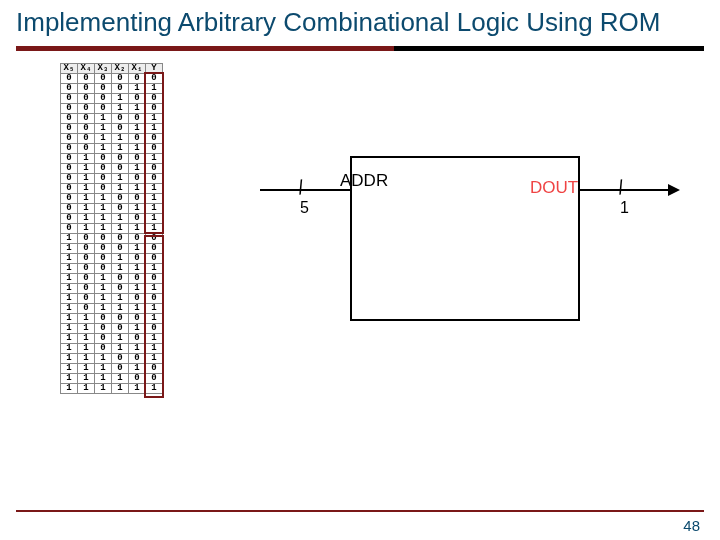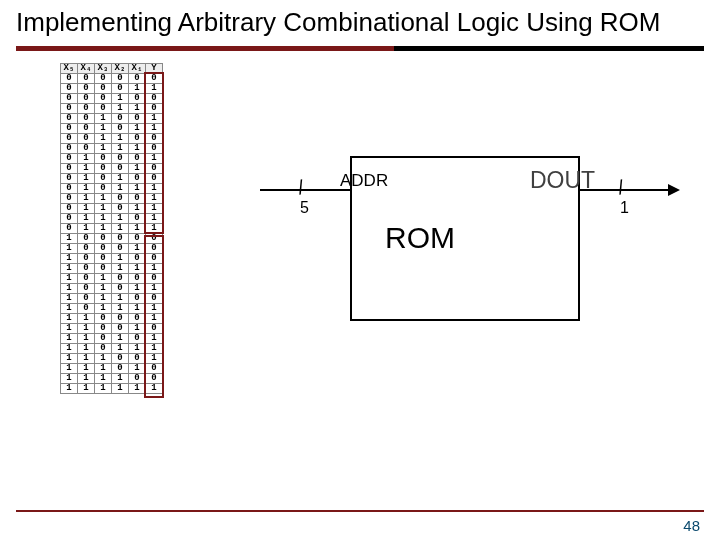--- a/index.html
+++ b/index.html
@@ -5,21 +5,21 @@
   * { box-sizing: border-box; margin: 0; padding: 0; }
   body {
     width: 720px;
     height: 540px;
     font-family: Arial, sans-serif;
     background: #fff;
     position: relative;
   }
   .title {
     font-size: 26px;
-    color: #000000;
+    color: #0c4a6e;
     padding: 8px 4px 4px 16px;
     line-height: 1.15;
   }
   .title-underline {
     height: 5px;
     margin: 4px 16px 0 16px;
     background: linear-gradient(to right, #7a1818 0%, #7a1818 55%, #000 55%, #000 100%);
   }
   .content {
     position: relative;
@@ -81,23 +81,23 @@
   .addr-label {
     position: absolute;
     left: 340px;
     top: 120px;
     font-size: 17px;
     color: #000;
   }
   .dout-label {
     position: absolute;
     left: 530px;
-    top: 116px;
-    font-size: 23px;
-    color: #404040;
+    top: 127px;
+    font-size: 17px;
+    color: #ef4444;
   }
   .wire {
     position: absolute;
     background: #000;
     height: 2px;
   }
   .wire-left {
     left: 260px;
     top: 138px;
     width: 90px;
@@ -422,21 +422,20 @@
           <td>1</td>
           <td>1</td>
           <td>1</td>
         </tr>
       </tbody>
   </table>
   <div class="y-highlight-box1"></div>
   <div class="y-highlight-box2"></div>
 
   <div class="romblock"></div>
-  <div class="rom-label">ROM</div>
   <div class="addr-label">ADDR</div>
   <div class="dout-label">DOUT</div>
 
   <div class="wire wire-left"></div>
   <div class="slash slash-left">/</div>
   <div class="buswidth bw-left">5</div>
 
   <div class="wire wire-right"></div>
   <div class="slash slash-right">/</div>
   <div class="buswidth bw-right">1</div>

